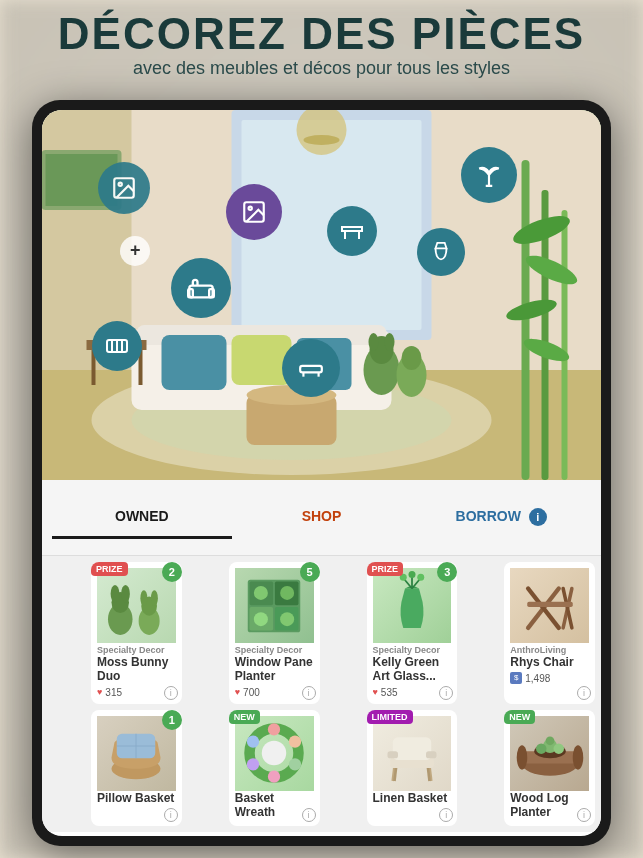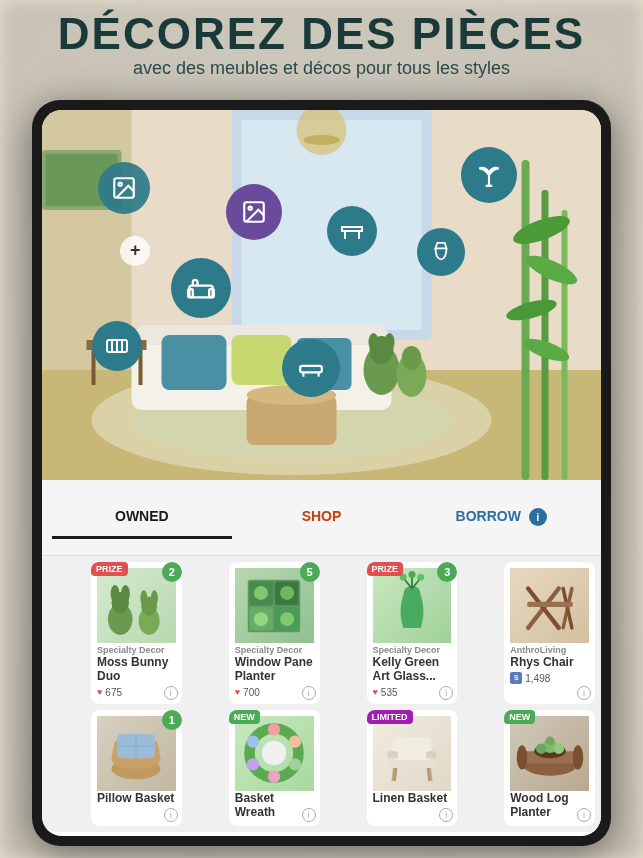--- a/index.html
+++ b/index.html
@@ -393,21 +393,21 @@
             <ellipse cx="49" cy="31" rx="4" ry="9" fill="#6a9a48"></ellipse>
             <ellipse cx="61" cy="31" rx="4" ry="9" fill="#6a9a48"></ellipse>
           </svg>
         </div>
         <div class="item-badge badge-prize">PRIZE</div>
         <div class="item-count">2</div>
         <div class="item-name-brand">Specialty Decor</div>
         <div class="item-name">Moss Bunny Duo</div>
         <div class="item-price">
           <span class="heart-icon">♥</span>
-          <span>675</span>
+          <span>315</span>
         </div>
         <div class="info-btn">i</div>
       </div>
 
       <div class="item-card">
         <div class="item-image" style="background:linear-gradient(135deg,#b8d8b0,#90c090);">
           <svg width="70" height="70" viewBox="0 0 80 80" xmlns="http://www.w3.org/2000/svg">
             <rect x="10" y="10" width="60" height="60" fill="#5a9a60" rx="3"></rect>
             <rect x="12" y="12" width="27" height="27" fill="#4a8a50" rx="2"></rect>
             <rect x="41" y="12" width="27" height="27" fill="#3a7a40" rx="2"></rect>

